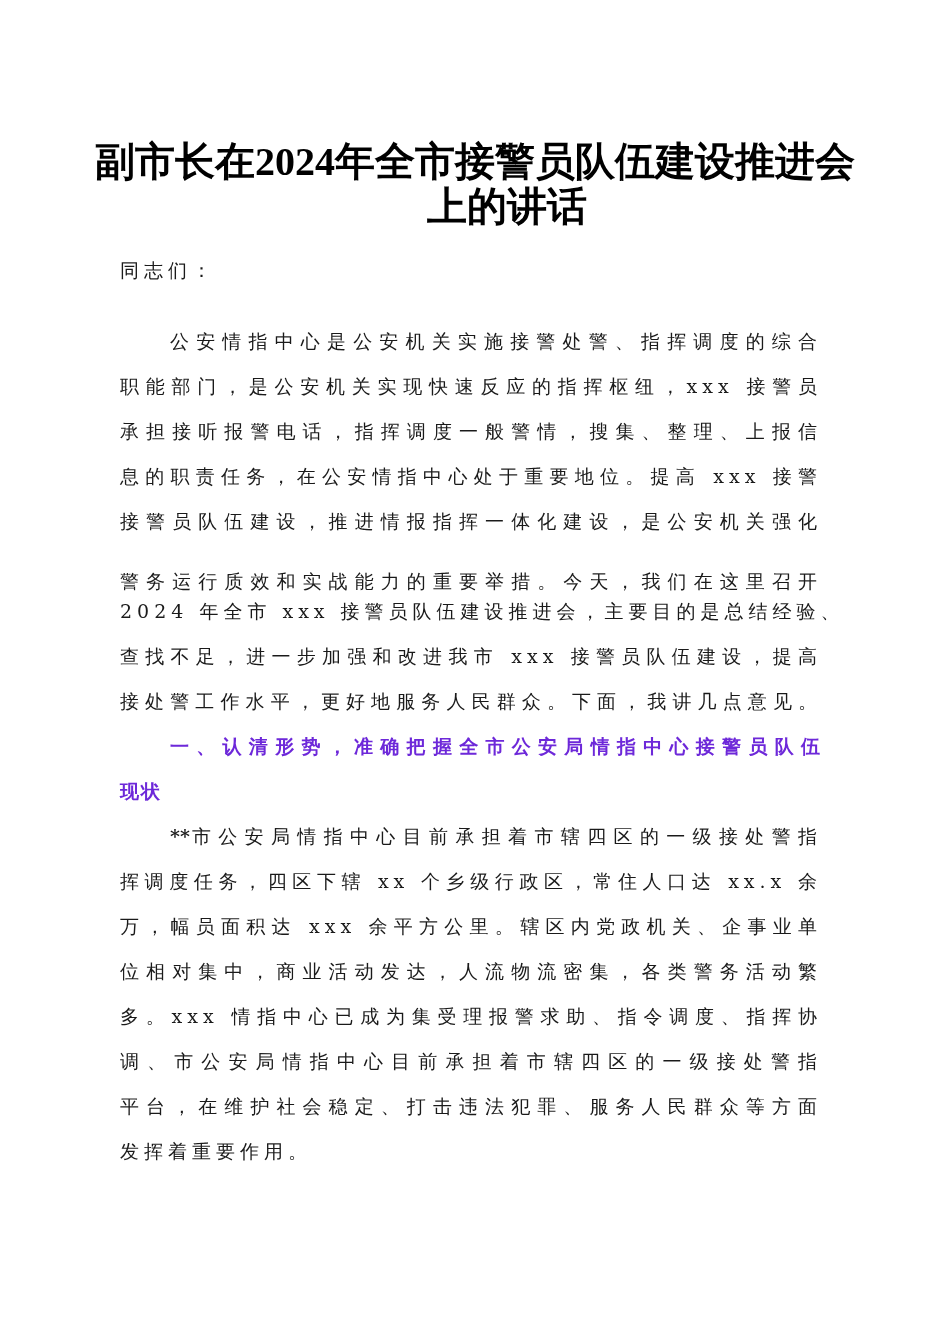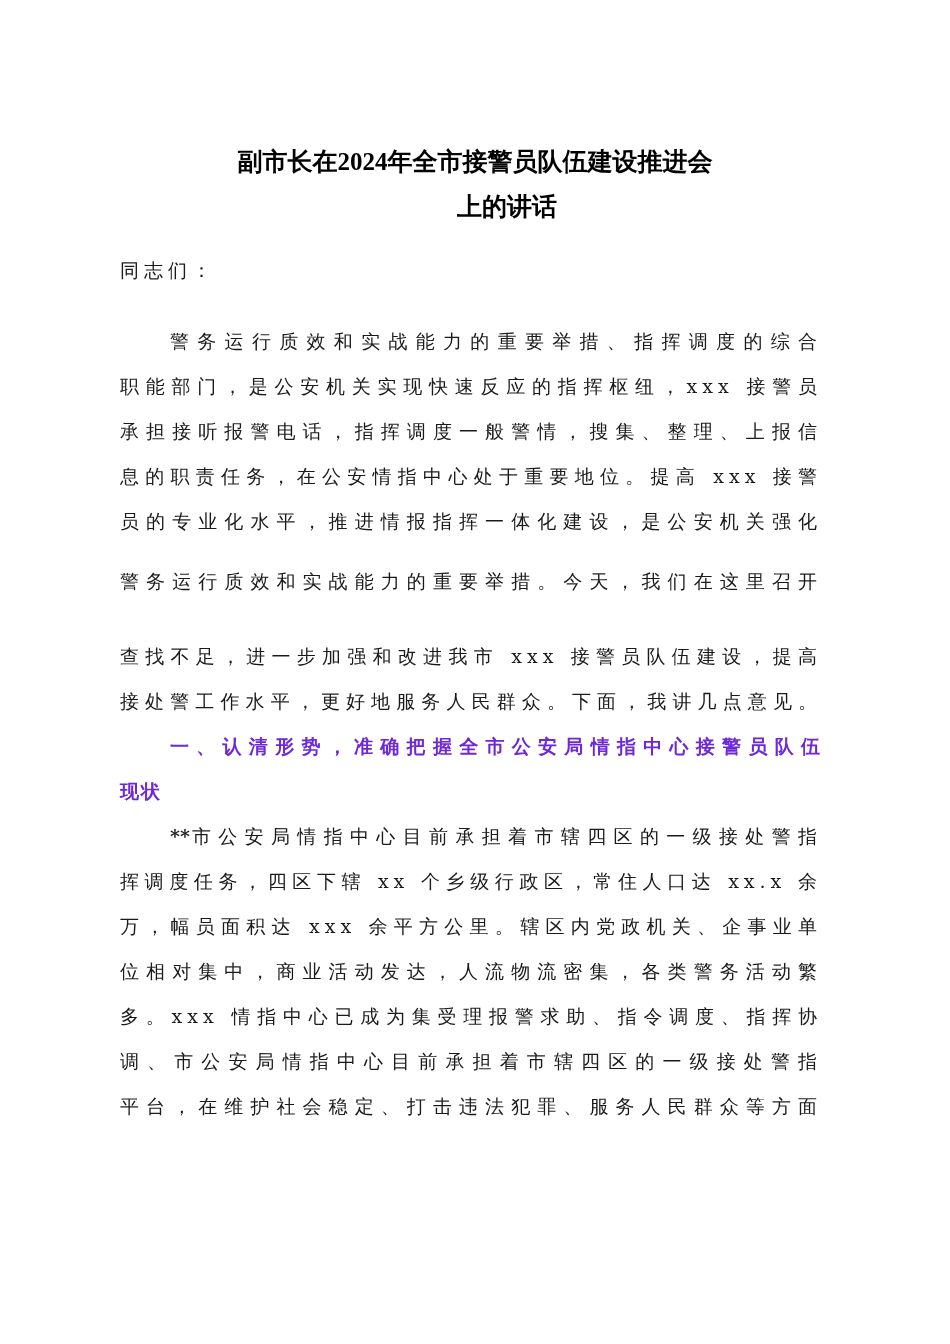--- a/index.html
+++ b/index.html
@@ -21,21 +21,21 @@
       width: 950px; height: 1344px;
       background: #ffffff;
     }
     .title {
       position: absolute;
       left: 0;
       width: 950px;
       text-align: center;
       font-family: "Liberation Serif", "DejaVu Serif", serif;
       font-weight: bold;
-      font-size: 25px;
+      font-size: 40px;
       line-height: 44px;
       letter-spacing: 0px;
       color: #000000;
     }
     .title-line-1 { top: 140px; }
     .title-line-2 { top: 185px; padding-left: 32px; }
 
     .line {
       position: absolute;
       left: 120px;
@@ -69,36 +69,38 @@
 </head>
 <body>
 
 <div class="page">
 
   <div class="title title-line-1">副市长在2024年全市接警员队伍建设推进会</div>
   <div class="title title-line-2">上的讲话</div>
 
   <div class="line last" style="top:255px;">同志们：</div>
 
-  <div class="line indent" style="top:326px;">警务运行质效和实战能力的重要举措、指挥调度的综合</div>
+  <div class="line indent" style="top:326px;">公安情指中心是公安机关实施接警处警、指挥调度的综合</div>
   <div class="line" style="top:371px;">职能部门，是公安机关实现快速反应的指挥枢纽，xxx 接警员</div>
   <div class="line" style="top:461px;">息的职责任务，在公安情指中心处于重要地位。提高 xxx 接警</div>
   <div class="line" style="top:416px;">承担接听报警电话，指挥调度一般警情，搜集、整理、上报信</div>
-  <div class="line" style="top:506px;">员的专业化水平，推进情报指挥一体化建设，是公安机关强化</div>
+  <div class="line" style="top:506px;">接警员队伍建设，推进情报指挥一体化建设，是公安机关强化</div>
   <div class="line" style="top:551px;margin-top:15px;">警务运行质效和实战能力的重要举措。今天，我们在这里召开</div>
+  <div class="line overhang" style="top:596px;">2024 年全市 xxx 接警员队伍建设推进会，主要目的是总结经验、</div>
   <div class="line" style="top:641px;">查找不足，进一步加强和改进我市 xxx 接警员队伍建设，提高</div>
   <div class="line" style="top:686px;">接处警工作水平，更好地服务人民群众。下面，我讲几点意见。</div>
 
   <div class="line indent heading" style="top:731px;">一、认清形势，准确把握全市公安局情指中心接警员队伍</div>
   <div class="line heading last" style="top:776px;">现状</div>
 
   <div class="line indent" style="top:821px; display:flex; justify-content:space-between; text-align-last:auto;">
     <span class="bold-mark">**</span>
       <span style="flex:1; text-align:justify; text-align-last:justify; margin-left:2px;">市公安局情指中心目前承担着市辖四区的一级接处警指</span>
   </div>
   <div class="line" style="top:911px;">万，幅员面积达 xxx 余平方公里。辖区内党政机关、企事业单</div>
   <div class="line" style="top:866px;">挥调度任务，四区下辖 xx 个乡级行政区，常住人口达 xx.x 余</div>
   <div class="line" style="top:956px;">位相对集中，商业活动发达，人流物流密集，各类警务活动繁</div>
   <div class="line" style="top:1001px;">多。xxx 情指中心已成为集受理报警求助、指令调度、指挥协</div>
   <div class="line" style="top:1046px;">调、市公安局情指中心目前承担着市辖四区的一级接处警指</div>
   <div class="line" style="top:1091px;">平台，在维护社会稳定、打击违法犯罪、服务人民群众等方面</div>
+  <div class="line last" style="top:1136px;">发挥着重要作用。</div>
 
 </div>
 
 </body></html>

